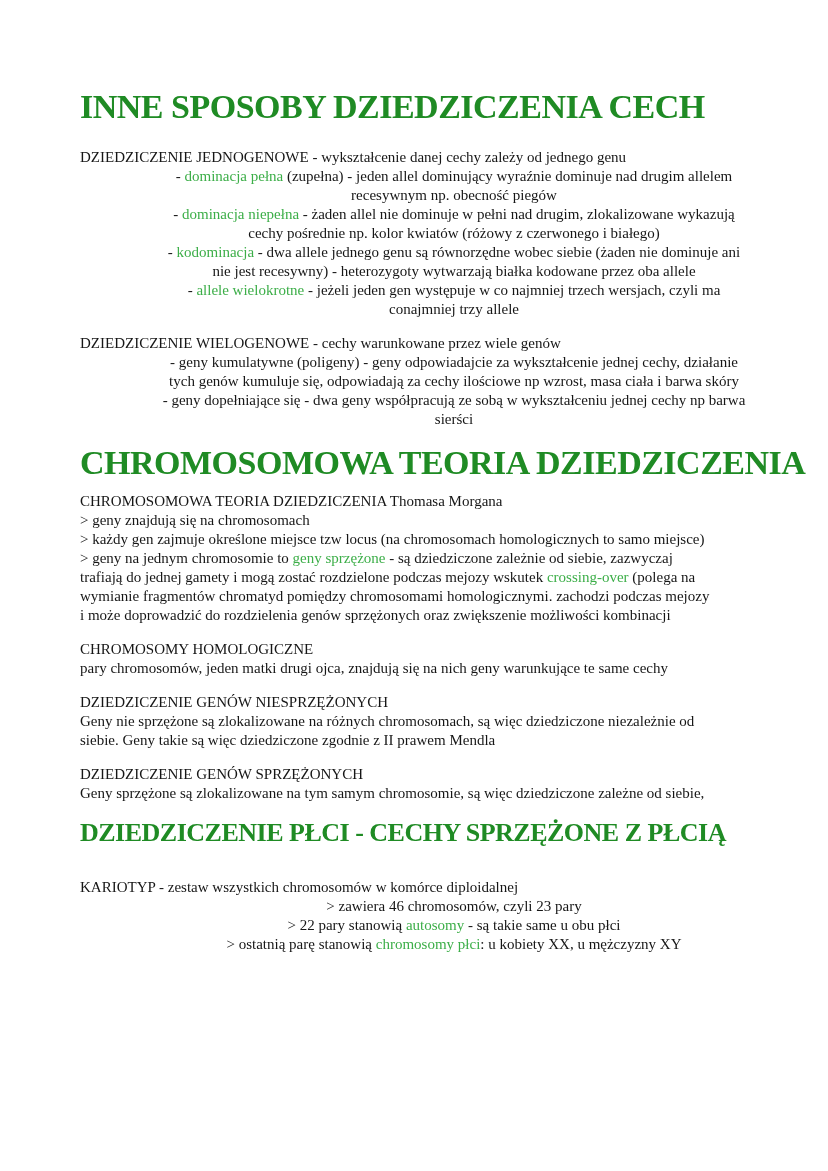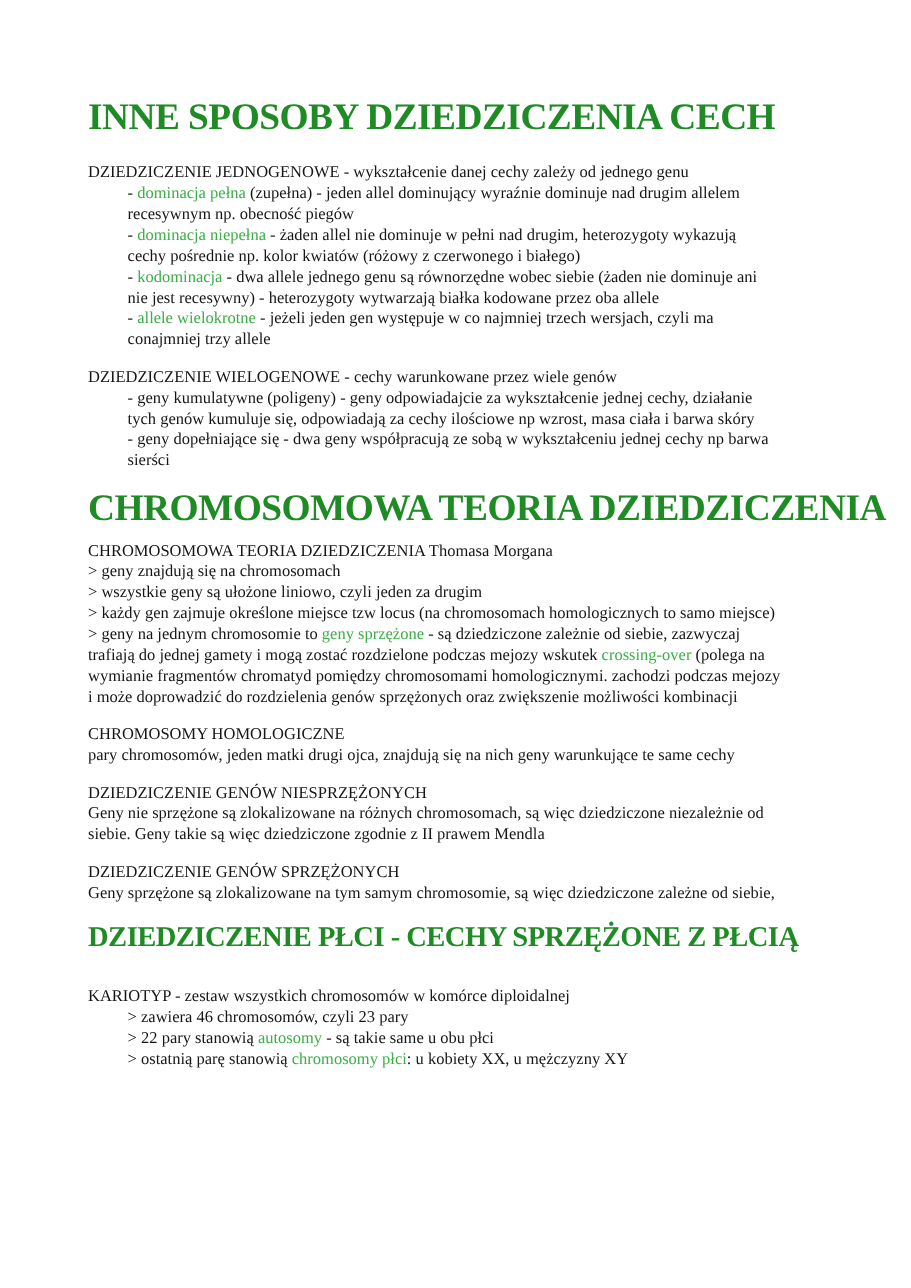--- a/index.html
+++ b/index.html
@@ -43,54 +43,54 @@
   .para {
     margin: 0 0 15px 0;
     font-size: 15px;
     line-height: 19px;
   }
   .line {
     white-space: nowrap;
   }
   .line.indent-1 {
     padding-left: 36px;
+    text-align: center;
   }
   .term-green {
     color: var(--term-green, #3cae48);
   }
 </style>
 </head>
 <body style="color: rgb(22, 22, 22); background: rgb(255, 255, 255);">
 
 <main class="page">
   <div id="doc-root">
       <div class="section-title">INNE SPOSOBY DZIEDZICZENIA CECH</div>
       <div class="para">
         <div class="line indent-0"><span class="">DZIEDZICZENIE JEDNOGENOWE - wykształcenie danej cechy zależy od jednego genu</span></div>
         <div class="line indent-1"><span class="">- </span><span class="term-green">dominacja pełna</span><span class=""> (zupełna) - jeden allel dominujący wyraźnie dominuje nad drugim allelem</span></div>
         <div class="line indent-1"><span class="">recesywnym np. obecność piegów</span></div>
-        <div class="line indent-1"><span class="">- </span><span class="term-green">dominacja niepełna</span><span class=""> - żaden allel nie dominuje w pełni nad drugim, heterozygoty wykazują</span></div>
+        <div class="line indent-1"><span class="">- </span><span class="term-green">dominacja niepełna</span><span class=""> - żaden allel nie dominuje w pełni nad drugim, zlokalizowane wykazują</span></div>
         <div class="line indent-1"><span class="">cechy pośrednie np. kolor kwiatów (różowy z czerwonego i białego)</span></div>
         <div class="line indent-1"><span class="">- </span><span class="term-green">kodominacja</span><span class=""> - dwa allele jednego genu są równorzędne wobec siebie (żaden nie dominuje ani</span></div>
         <div class="line indent-1"><span class="">nie jest recesywny) - heterozygoty wytwarzają białka kodowane przez oba allele</span></div>
         <div class="line indent-1"><span class="">- </span><span class="term-green">allele wielokrotne</span><span class=""> - jeżeli jeden gen występuje w co najmniej trzech wersjach, czyli ma</span></div>
         <div class="line indent-1"><span class="">conajmniej trzy allele</span></div>
       </div>
       <div class="para">
         <div class="line indent-0"><span class="">DZIEDZICZENIE WIELOGENOWE - cechy warunkowane przez wiele genów</span></div>
         <div class="line indent-1"><span class="">- geny kumulatywne (poligeny) - geny odpowiadajcie za wykształcenie jednej cechy, działanie</span></div>
         <div class="line indent-1"><span class="">tych genów kumuluje się, odpowiadają za cechy ilościowe np wzrost, masa ciała i barwa skóry</span></div>
         <div class="line indent-1"><span class="">- geny dopełniające się - dwa geny współpracują ze sobą w wykształceniu jednej cechy np barwa</span></div>
         <div class="line indent-1"><span class="">sierści</span></div>
       </div>
       <div class="section-title mid">CHROMOSOMOWA TEORIA DZIEDZICZENIA</div>
       <div class="para">
         <div class="line indent-0"><span class="">CHROMOSOMOWA TEORIA DZIEDZICZENIA Thomasa Morgana</span></div>
         <div class="line indent-0"><span class="">&gt; geny znajdują się na chromosomach</span></div>
-        <div class="line indent-0"><span class="">&gt; wszystkie geny są ułożone liniowo, czyli jeden za drugim</span></div>
         <div class="line indent-0"><span class="">&gt; każdy gen zajmuje określone miejsce tzw locus (na chromosomach homologicznych to samo miejsce)</span></div>
         <div class="line indent-0"><span class="">&gt; geny na jednym chromosomie to </span><span class="term-green">geny sprzężone</span><span class=""> - są dziedziczone zależnie od siebie, zazwyczaj</span></div>
         <div class="line indent-0"><span class="">trafiają do jednej gamety i mogą zostać rozdzielone podczas mejozy wskutek </span><span class="term-green">crossing-over</span><span class=""> (polega na</span></div>
         <div class="line indent-0"><span class="">wymianie fragmentów chromatyd pomiędzy chromosomami homologicznymi. zachodzi podczas mejozy</span></div>
         <div class="line indent-0"><span class="">i może doprowadzić do rozdzielenia genów sprzężonych oraz zwiększenie możliwości kombinacji</span></div>
       </div>
       <div class="para">
         <div class="line indent-0"><span class="">CHROMOSOMY HOMOLOGICZNE</span></div>
         <div class="line indent-0"><span class="">pary chromosomów, jeden matki drugi ojca, znajdują się na nich geny warunkujące te same cechy</span></div>
       </div>

